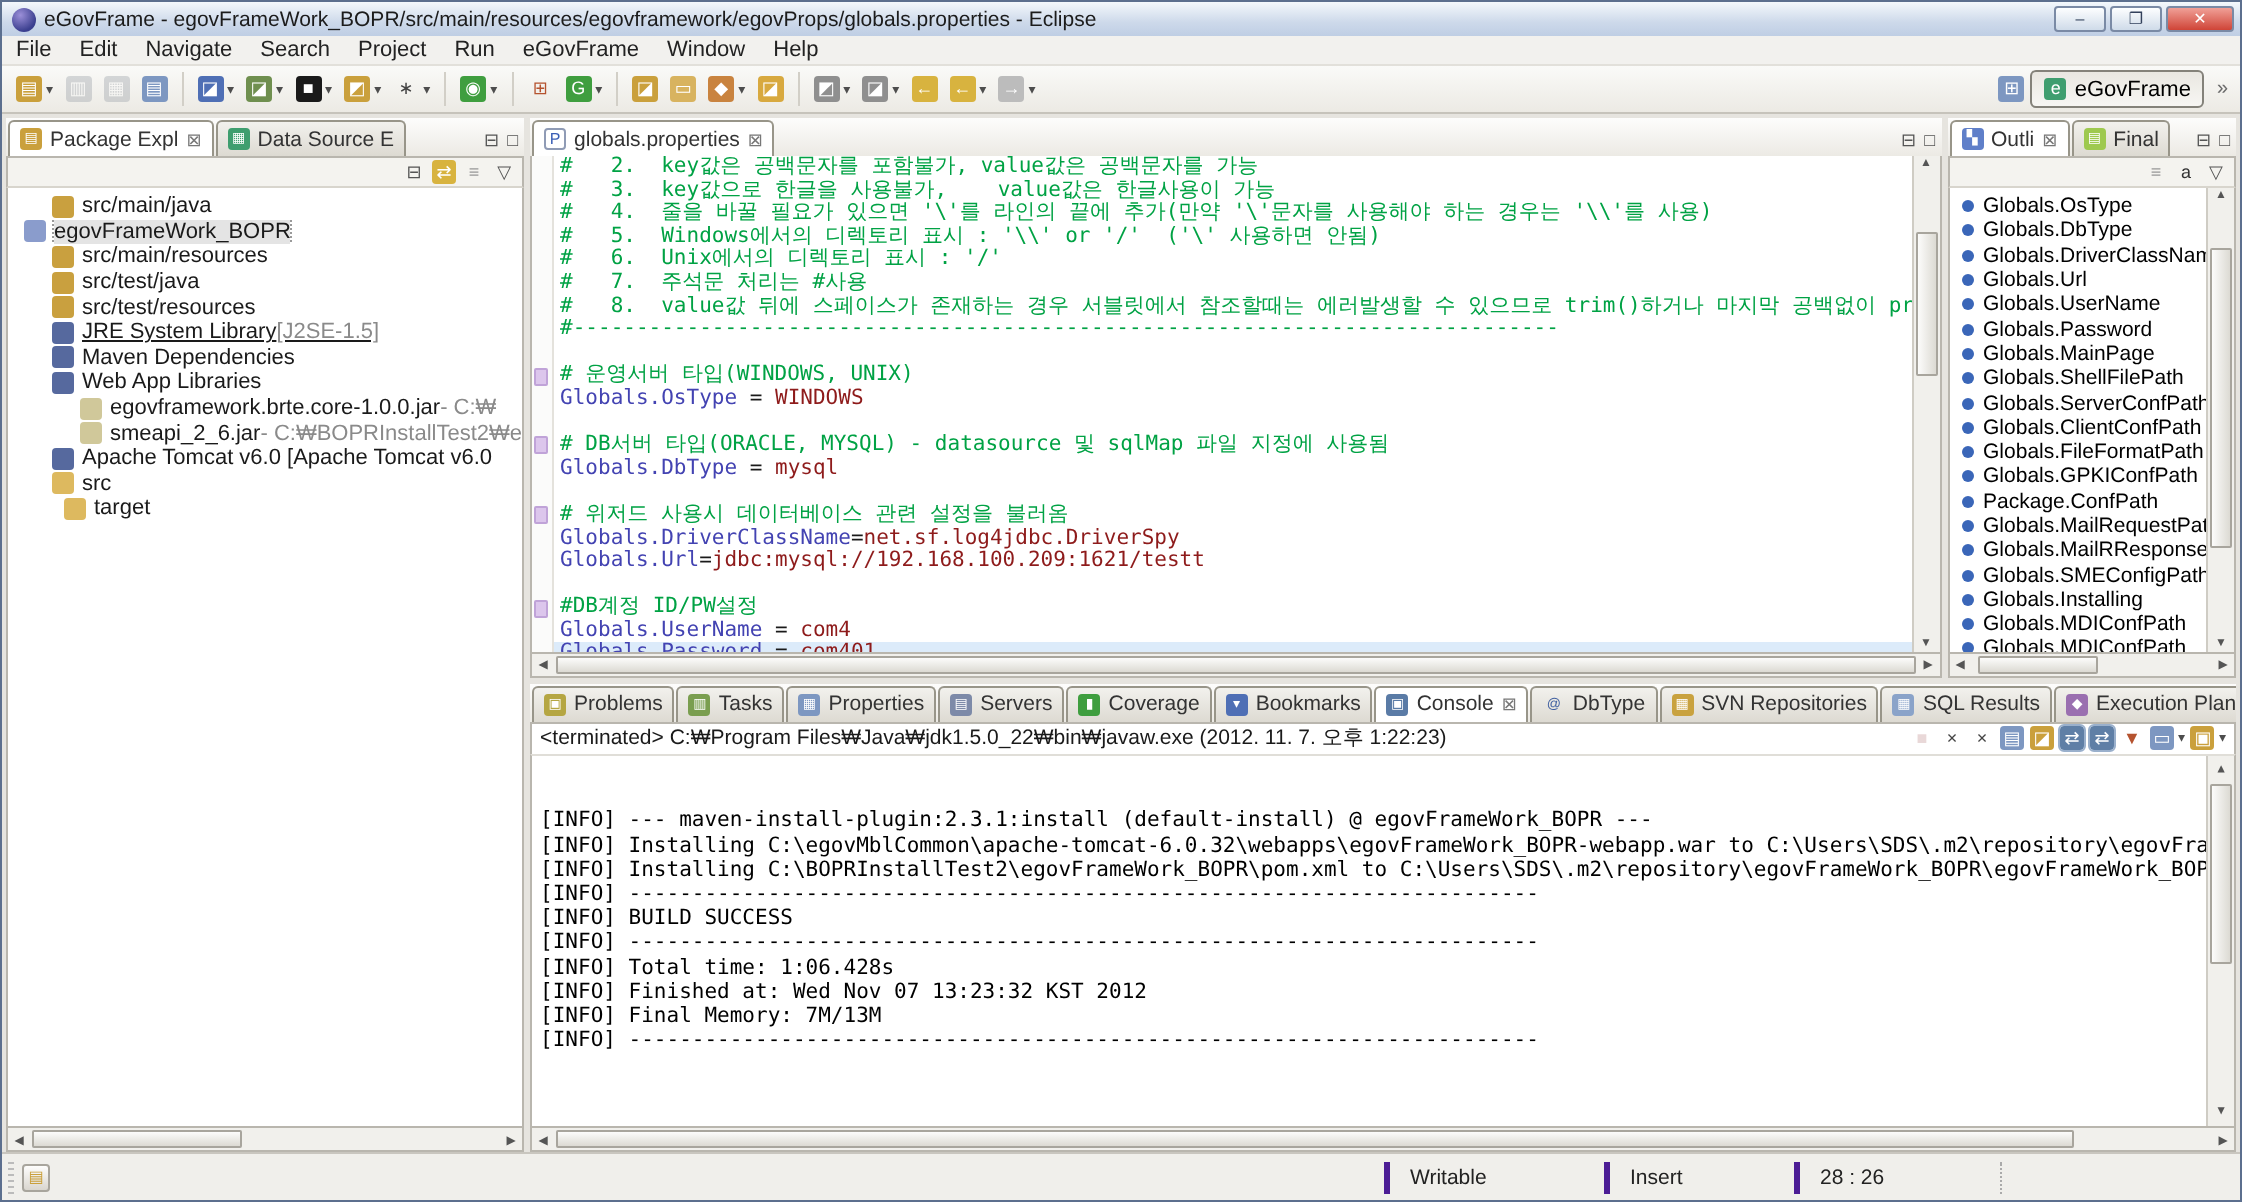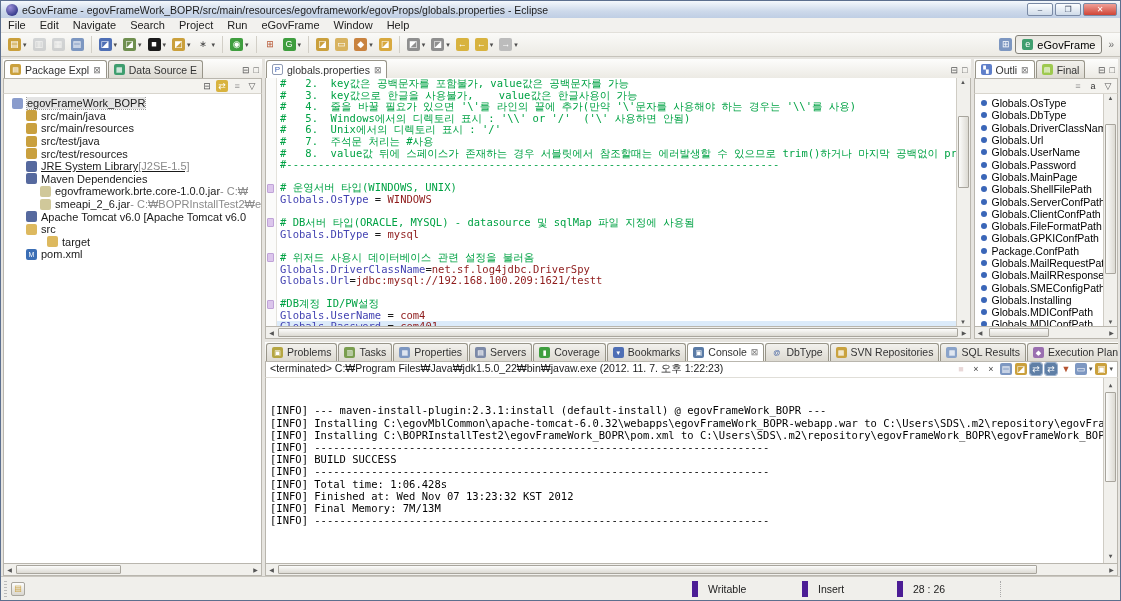--- a/index.html
+++ b/index.html
@@ -115,21 +115,21 @@
            padding:2px 0 0 4px; white-space:pre; overflow:hidden; position:relative; }
 
   
   .statusbar { flex:0 0 24px; background:#f0efeb; border-top:1px solid #c9c6bf; display:flex;
                align-items:center; font-size:10.5px; color:#222; }
   .grip { width:3px; height:16px; margin:0 4px 0 3px;
           background:repeating-linear-gradient(#bbb 0 1px, transparent 1px 3px); }
   .fvicon { width:14px; height:14px; border:1px solid #a8a59d; border-radius:2px;
             background:linear-gradient(#fdfdfc,#d9d6cf); display:flex; align-items:center;
             justify-content:center; font-size:8px; color:#caa03c; }
-  .scell { border-left:6px solid #4c1d95; height:16px; display:flex; align-items:center; padding-left:10px; }
+  .scell { border-left:3px solid #4c1d95; height:16px; display:flex; align-items:center; padding-left:10px; }
   .scell.w1 { width:110px; margin-left:auto; }
   .scell.w2 { width:95px; }
   .scell.w3 { width:95px; }
   .sgrip2 { border-left:1px dotted #aaa; height:16px; width:120px; margin-left:8px; }
 </style>
 </head>
 <body>
 
 <div class="window">
 
@@ -268,27 +268,27 @@
           </span>
         </div>
       <div class="vtools" id="pe-tools">
           <span class="mic" style="color: rgb(85, 85, 85); background: transparent;">⊟</span>
           <span class="mic" style="background: rgb(216, 179, 63);">⇄</span>
           <span class="mic" style="color: rgb(153, 153, 153); background: transparent;">≡</span>
           <span class="mic" style="color: rgb(85, 85, 85); background: transparent;">▽</span>
         </div>
       <div class="viewbody">
         <div class="tree" id="pe-tree">
+            <div class="trow" style="padding-left: 22px;">
+              <span class="ticon" style="background: rgb(201, 160, 63);"></span>
+              <span class="tlabel">src/main/java</span>
+            </div>
             <div class="trow sel" style="padding-left: 8px;">
               <span class="ticon" style="background: rgb(138, 156, 204);"></span>
               <span class="tlabel">egovFrameWork_BOPR</span>
-            </div>
-            <div class="trow" style="padding-left: 22px;">
-              <span class="ticon" style="background: rgb(201, 160, 63);"></span>
-              <span class="tlabel">src/main/java</span>
             </div>
             <div class="trow" style="padding-left: 22px;">
               <span class="ticon" style="background: rgb(201, 160, 63);"></span>
               <span class="tlabel">src/main/resources</span>
             </div>
             <div class="trow" style="padding-left: 22px;">
               <span class="ticon" style="background: rgb(201, 160, 63);"></span>
               <span class="tlabel">src/test/java</span>
             </div>
             <div class="trow" style="padding-left: 22px; align-items: center;">
@@ -297,45 +297,45 @@
             </div>
             <div class="trow" style="padding-left: 22px; text-decoration: underline;">
               <span class="ticon" style="background: rgb(86, 105, 158);"></span>
               <span class="tlabel">JRE System Library</span>
               <span class="tdim"> [J2SE-1.5]</span>
             </div>
             <div class="trow" style="padding-left: 22px;">
               <span class="ticon" style="background: rgb(86, 105, 158);"></span>
               <span class="tlabel">Maven Dependencies</span>
             </div>
+            <div class="trow" style="padding-left: 22px;">
+              <span class="ticon" style="background: rgb(86, 105, 158);"></span>
+              <span class="tlabel">Web App Libraries</span>
+            </div>
             <div class="trow" style="padding-left: 36px;">
               <span class="ticon" style="background: rgb(208, 200, 154);"></span>
               <span class="tlabel">egovframework.brte.core-1.0.0.jar</span>
               <span class="tdim"> - C:₩</span>
             </div>
             <div class="trow" style="padding-left: 36px;">
               <span class="ticon" style="background: rgb(208, 200, 154);"></span>
               <span class="tlabel">smeapi_2_6.jar</span>
               <span class="tdim"> - C:₩BOPRInstallTest2₩e</span>
             </div>
             <div class="trow" style="padding-left: 22px;">
               <span class="ticon" style="background: rgb(86, 105, 158);"></span>
               <span class="tlabel">Apache Tomcat v6.0 [Apache Tomcat v6.0</span>
             </div>
             <div class="trow" style="padding-left: 22px;">
               <span class="ticon" style="background: rgb(221, 185, 95);"></span>
               <span class="tlabel">src</span>
             </div>
-            <div class="trow" style="padding-left: 28px; margin-left: 15px;">
+            <div class="trow" style="padding-left: 28px;">
               <span class="ticon" style="background: rgb(221, 185, 95);"></span>
               <span class="tlabel">target</span>
-            </div>
-            <div class="trow" style="padding-left: 22px;">
-              <span class="ticon" style="background: rgb(59, 110, 181);">M</span>
-              <span class="tlabel">pom.xml</span>
             </div>
           </div>
       </div>
       <div class="hscroll">
         <span class="sarrow">◀</span>
         <span class="hthumb" style="left:12px;width:105px"></span>
         <span class="sarrow" style="margin-left:auto">▶</span>
       </div>
     </div>
 

